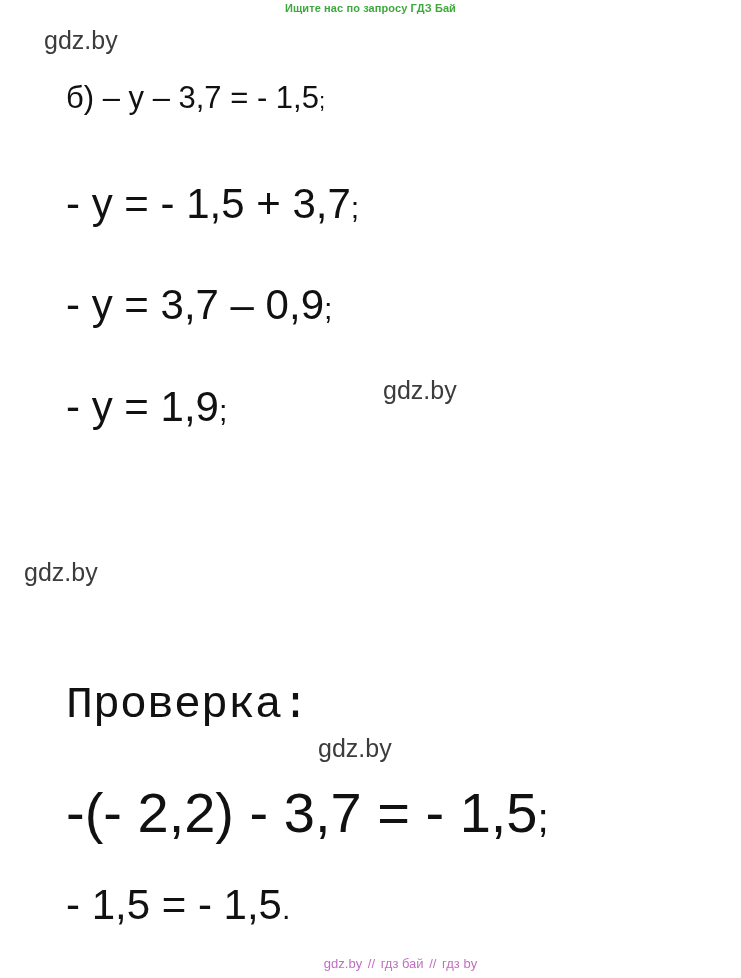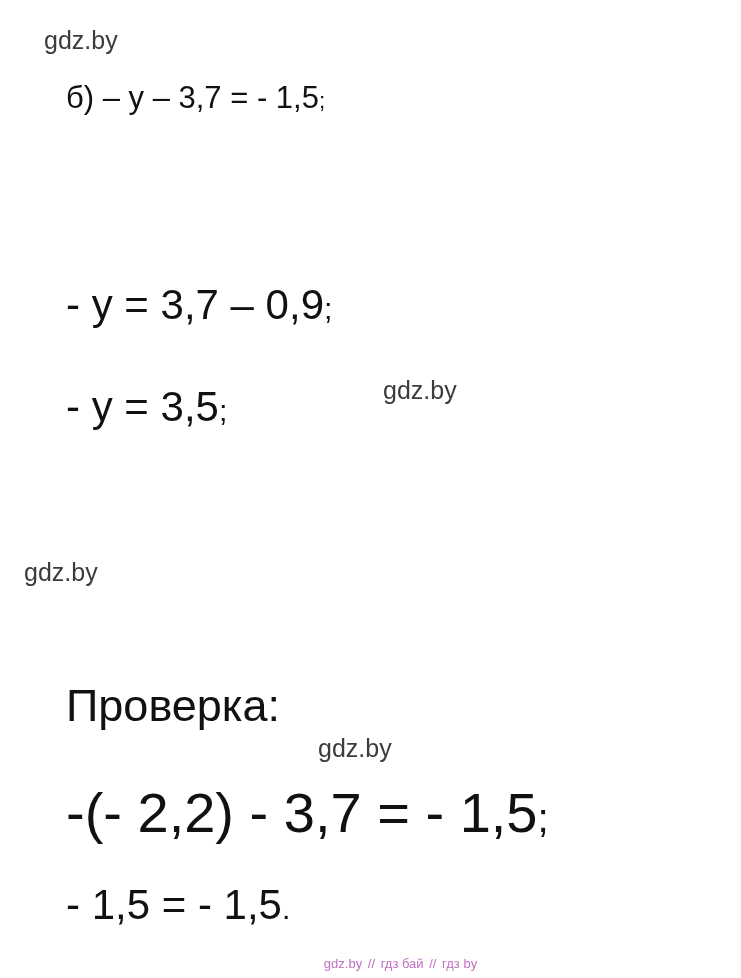--- a/index.html
+++ b/index.html
@@ -54,20 +54,21 @@
   .l3 { left: 66px; top: 281px; font-size: 42px; }
   .l4 { left: 66px; top: 383px; font-size: 42px; }
   .l5 { left: 66px; top: 484px; font-size: 42px; }
   .heading {
     position: absolute;
     left: 66px;
     top: 680px;
     font-size: 45px;
     color: #111111;
     white-space: nowrap;
+    font-family: Liberation Mono, monospace;
   }
   .l6 { left: 66px; top: 780px; font-size: 56px; }
   .l7 { left: 66px; top: 881px; font-size: 42px; }
 
   .semi {
     font-size: 0.72em;
     vertical-align: baseline;
   }
 
   .bottom-bar {
@@ -84,36 +85,40 @@
   .bottom-bar span.sep {
     color: #c06fc0;
     padding: 0 2px;
   }
 </style>
 </head>
 <body>
 
 <div class="page">
 
+  <div class="top-banner">Ищите нас по запросу ГДЗ Бай</div>
 
   <div class="watermark wm1">gdz.by</div>
 
   <div class="math-line l1">
     <span>б) – y – 3,7 = - 1,5</span><span class="semi">;</span>
   </div>
 
+  <div class="math-line l2">
+    <span>- y = - 1,5 + 3,7</span><span class="semi">;</span>
+  </div>
 
   <div class="math-line l3">
     <span>- y = 3,7 – 0,9</span><span class="semi">;</span>
   </div>
 
   <div class="watermark wm2">gdz.by</div>
 
   <div class="math-line l4">
-    <span>- y = 3,5</span><span class="semi">;</span>
+    <span>- y = 1,9</span><span class="semi">;</span>
   </div>
 
 
   <div class="watermark wm3">gdz.by</div>
 
   <div class="heading">Проверка:</div>
 
   <div class="watermark wm4">gdz.by</div>
 
   <div class="math-line l6">

